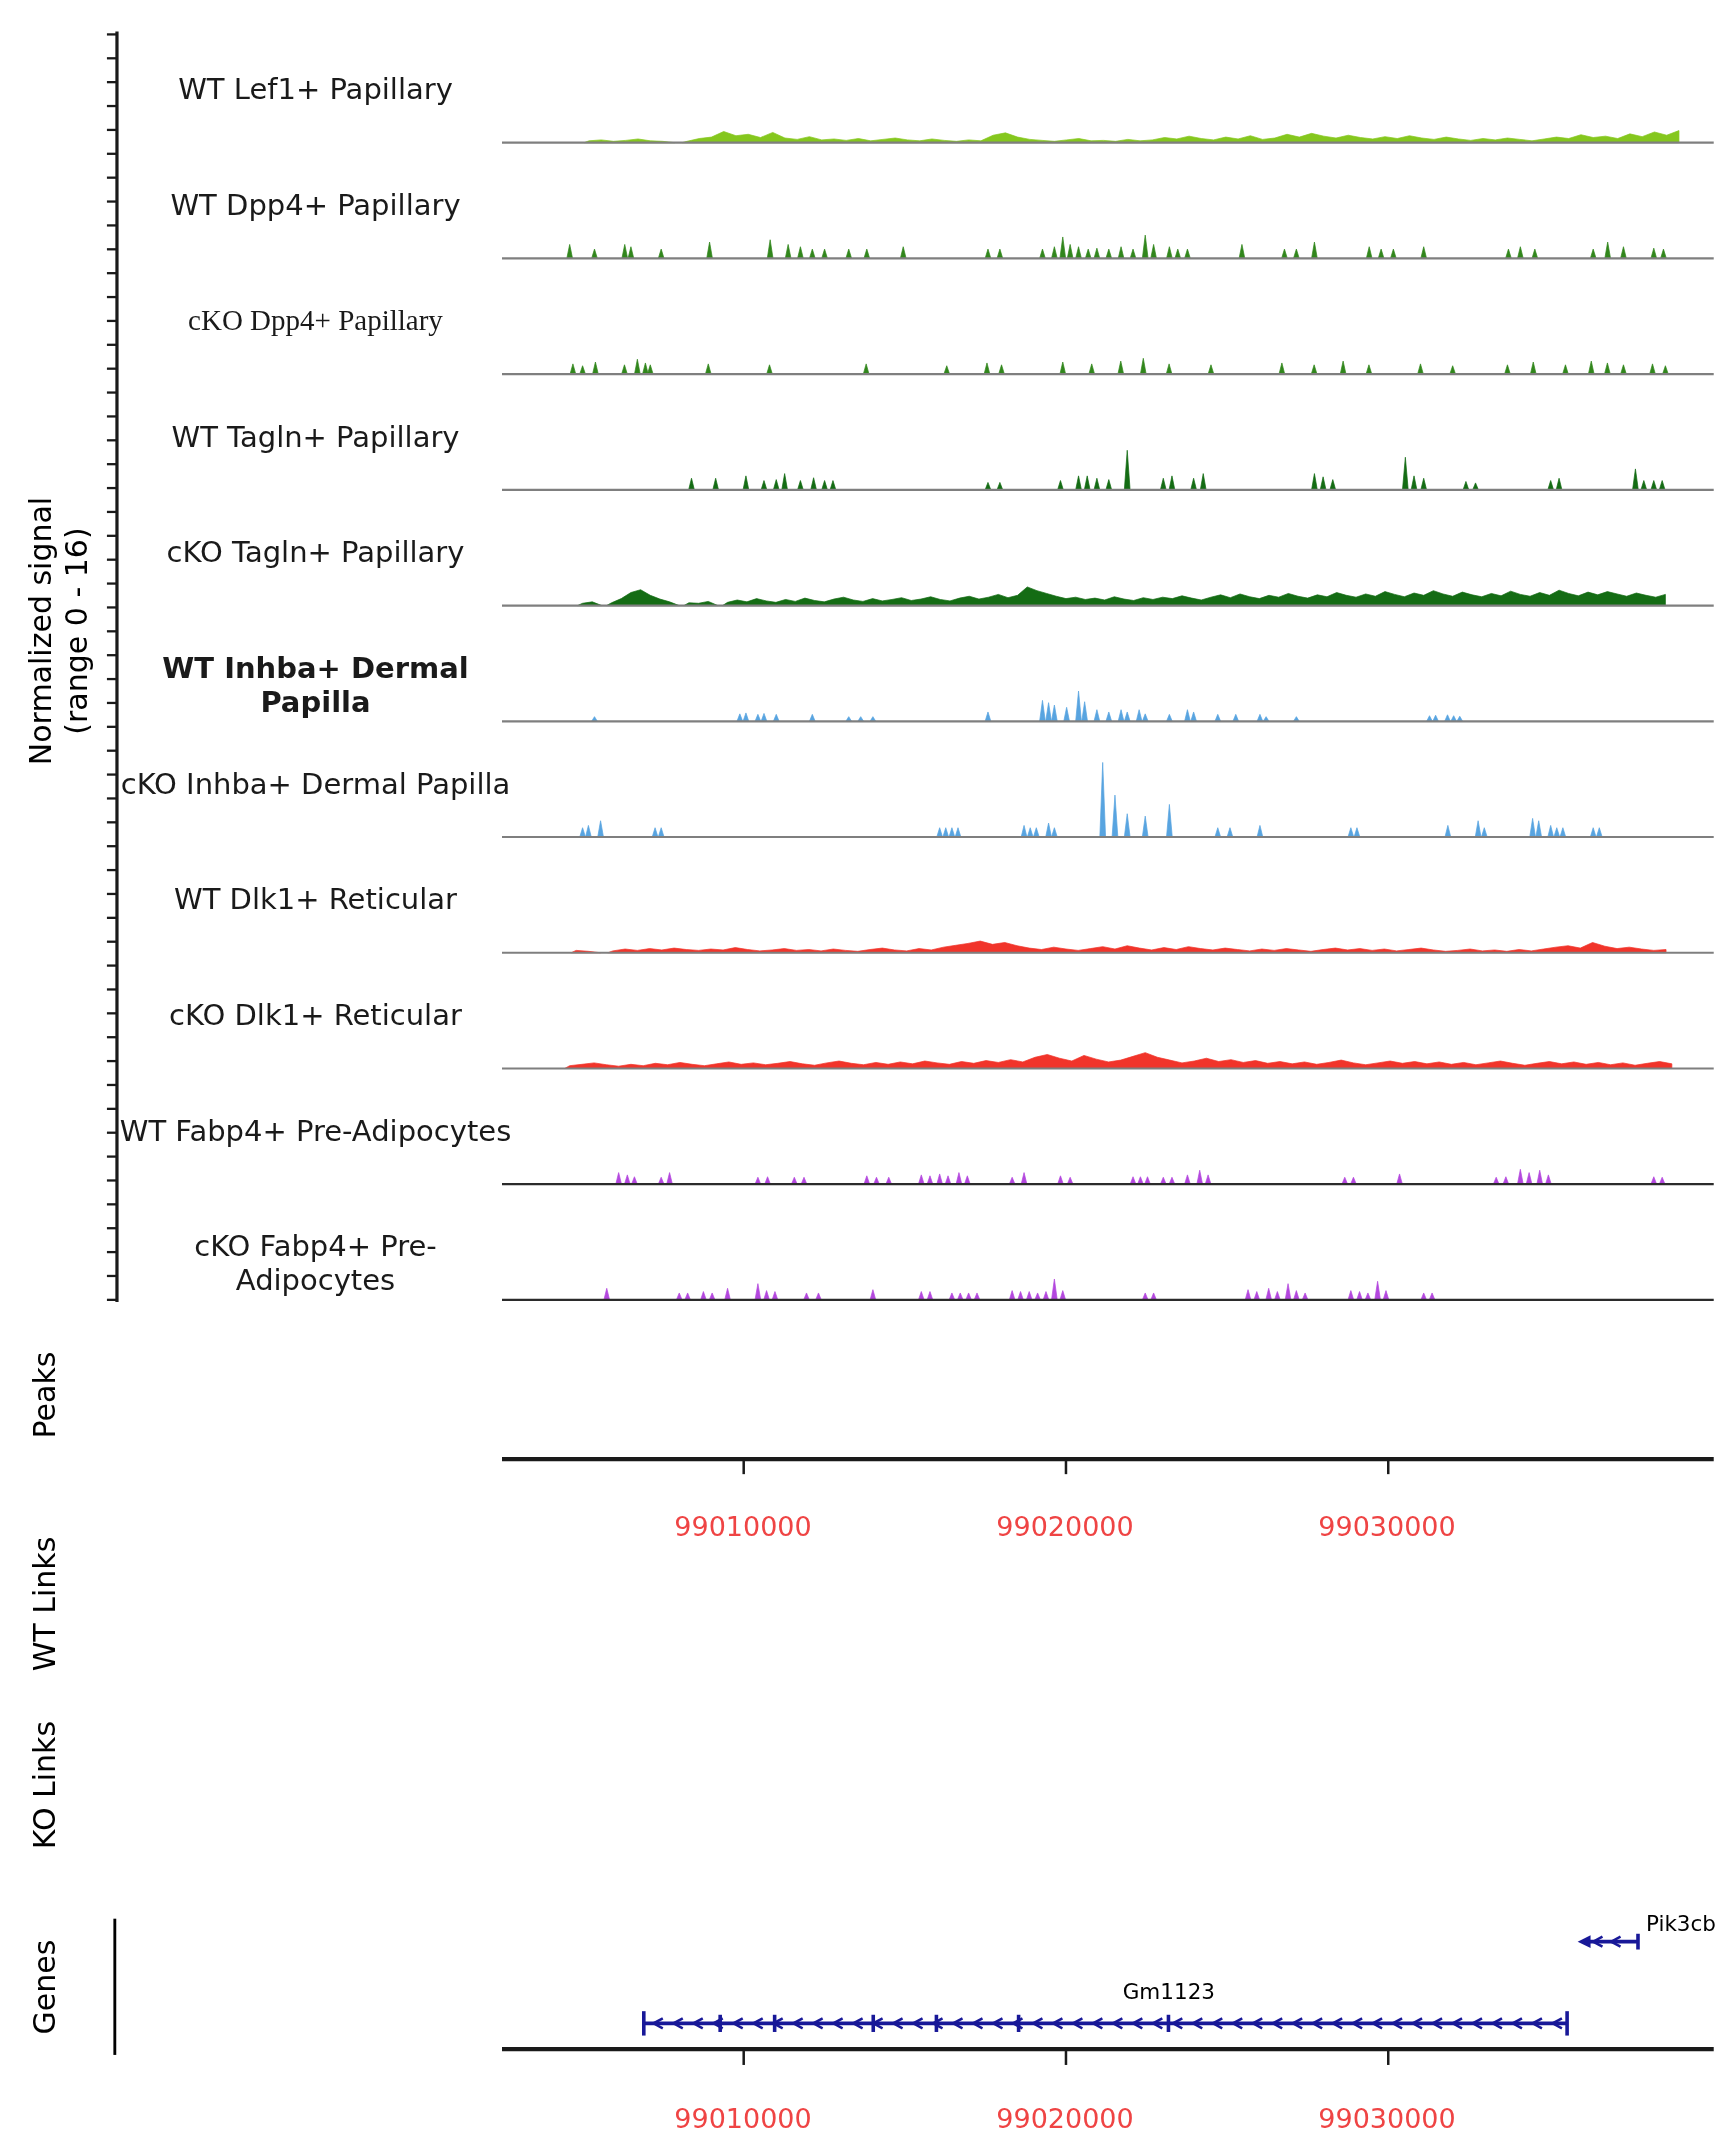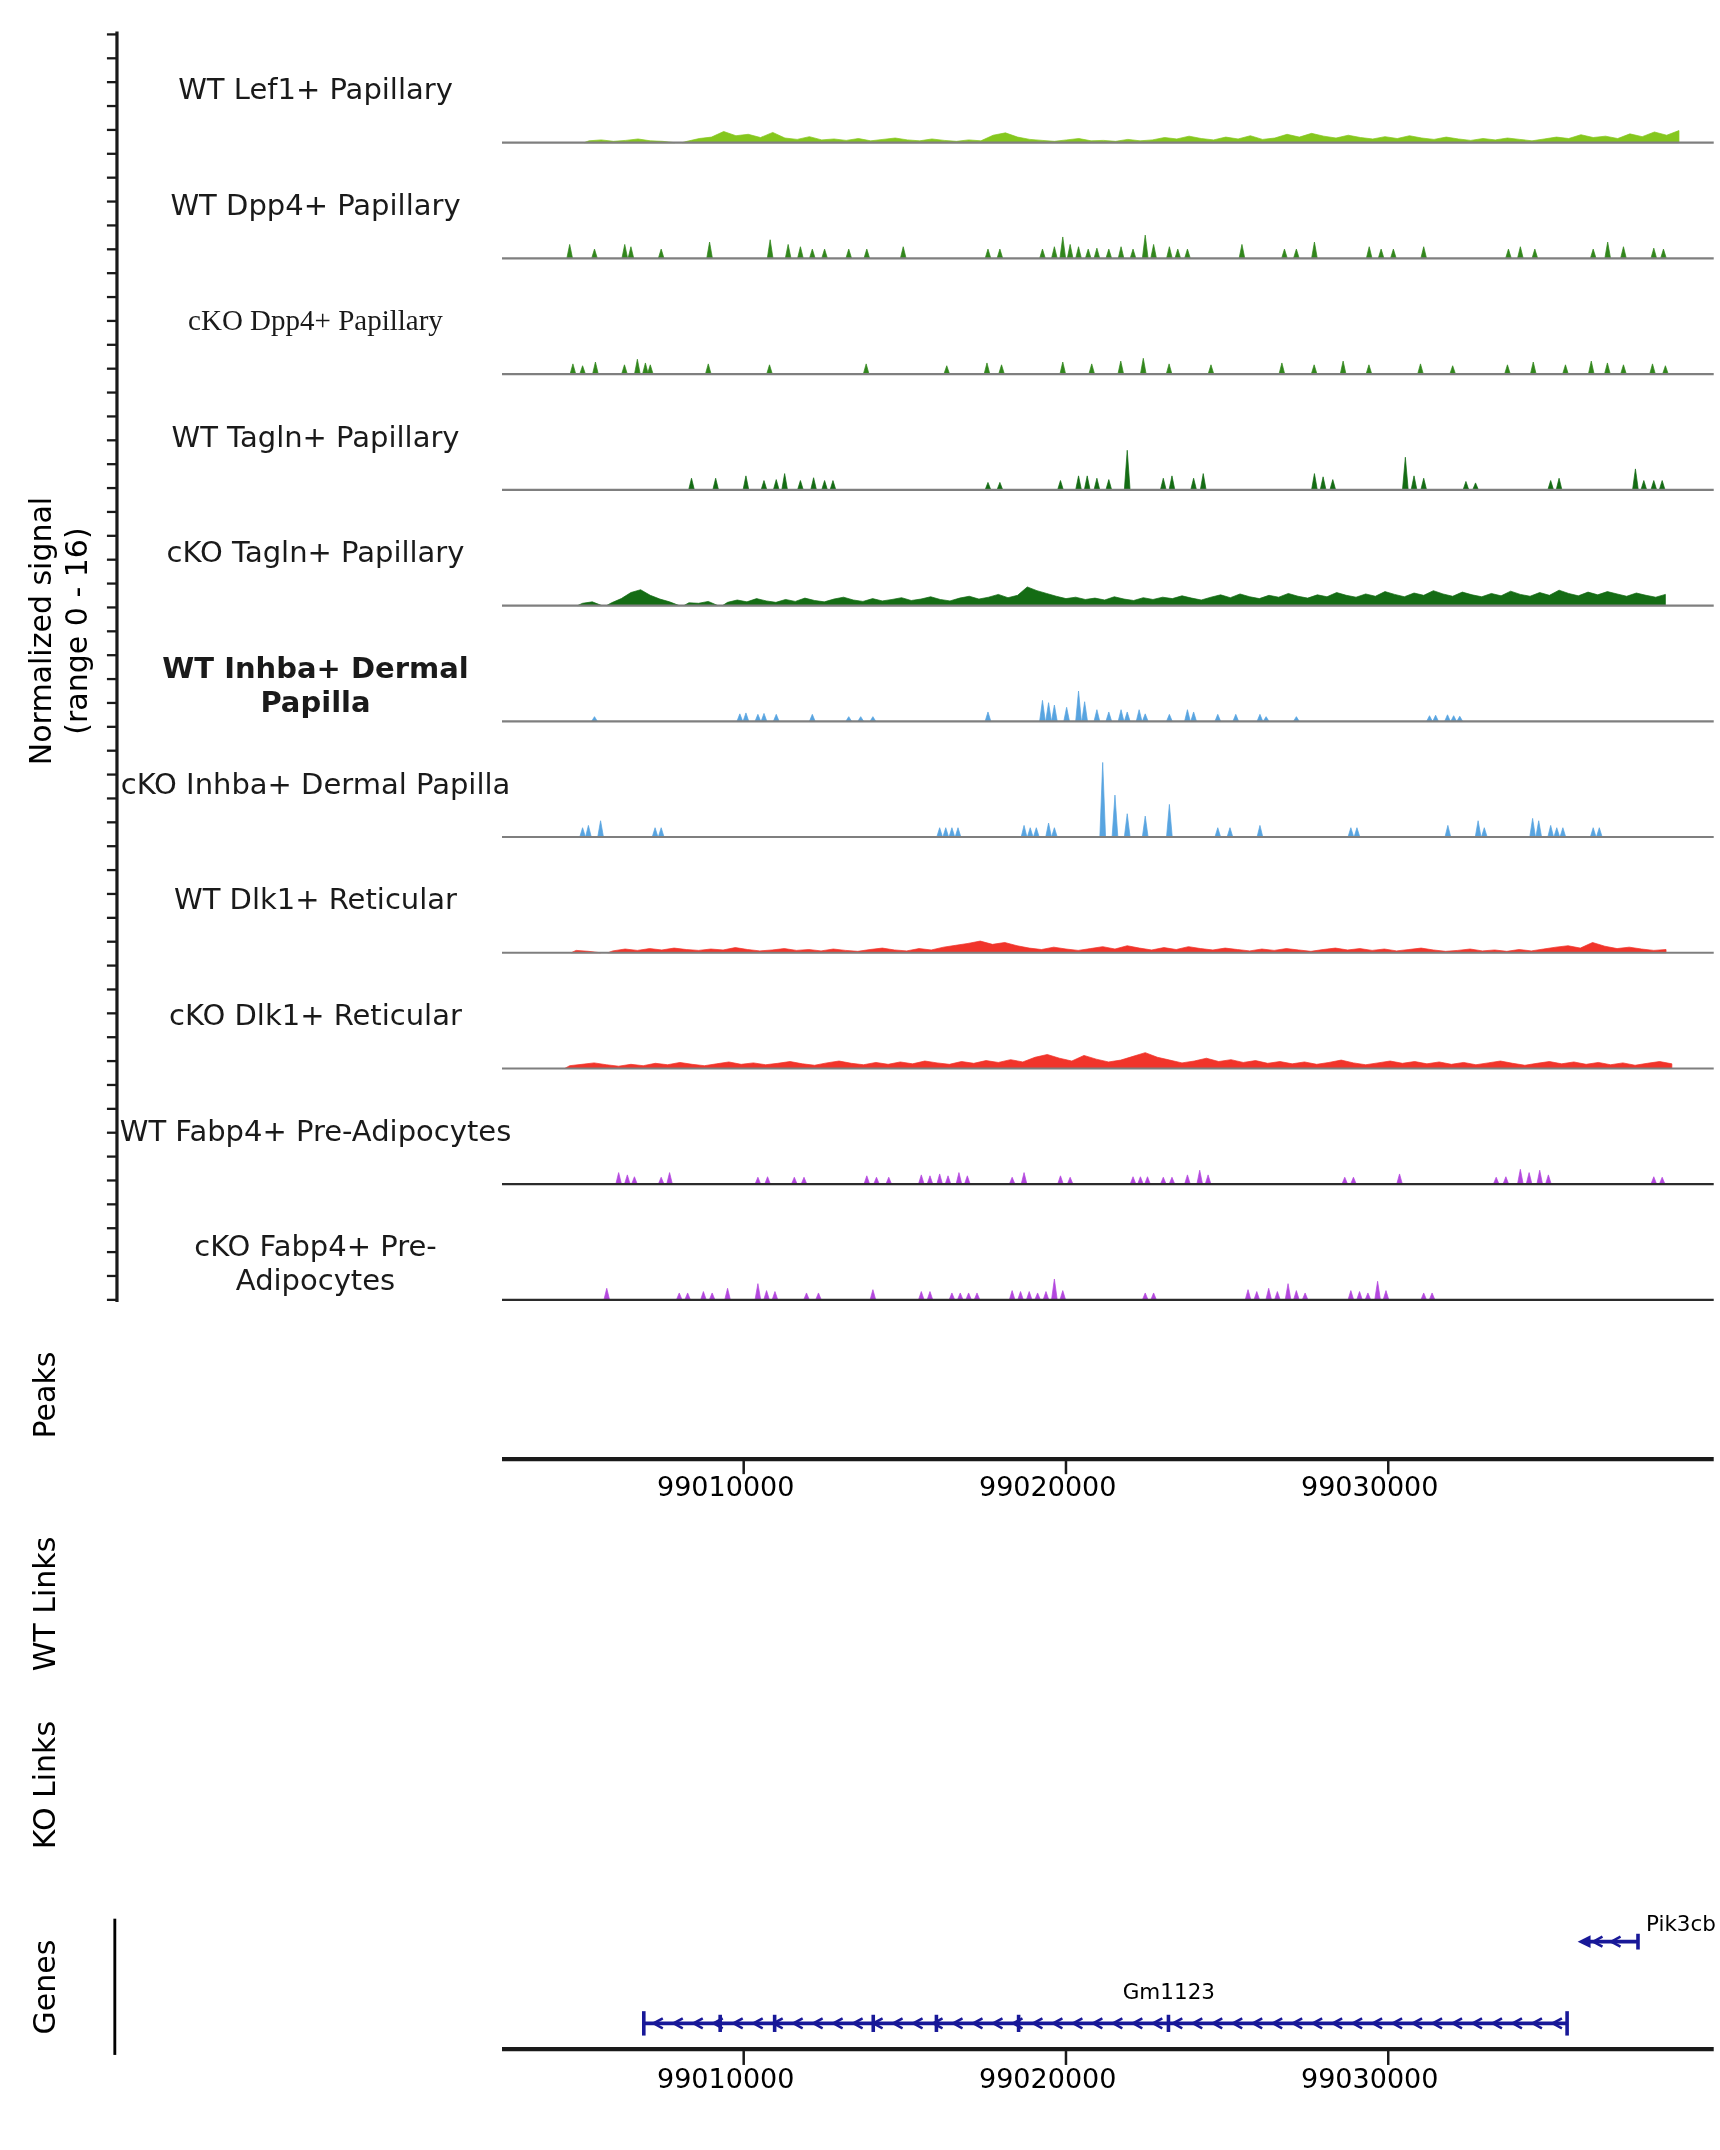--- a/index.html
+++ b/index.html
@@ -4,21 +4,21 @@
 <style>
   html,body{margin:0;padding:0;background:#fff;}
   .page{position:relative;width:1721px;height:2151px;background:#ffffff;
         font-family:"DejaVu Sans","Liberation Sans",sans-serif;color:#1a1a1a;overflow:hidden;}
   svg.canvas{position:absolute;left:0;top:0;width:1721px;height:2151px;}
   .rot{position:absolute;transform:translate(-50%,-50%) rotate(-90deg);transform-origin:center center;
        white-space:nowrap;text-align:center;color:#000;}
   .yaxis-label{font-size:30px;line-height:1.2;}
   .section-label{font-size:30px;}
   .track-label{position:absolute;left:115px;width:401px;text-align:center;font-size:29px;color:#1a1a1a;}
-  .tick-label{position:absolute;width:172px;margin-left:-86px;text-align:left;font-size:27px;color:#000000;}
+  .tick-label{position:absolute;width:172px;margin-left:-86px;text-align:center;font-size:27px;color:#ef4444;margin-top:40px;}
   .gene-label{position:absolute;width:215px;margin-left:-108px;text-align:right;font-size:21.5px;color:#000;}
   .axis-title{position:absolute;width:645px;margin-left:-323px;text-align:center;font-size:33px;color:#000;}
 </style>
 </head>
 <body>
 
 <div class="page">
 
   <svg class="canvas" id="fig-svg" viewBox="0 0 2400 3000">
       <line x1="163" y1="44" x2="163" y2="1816" stroke="#1a1a1a" stroke-width="4.5"></line>

